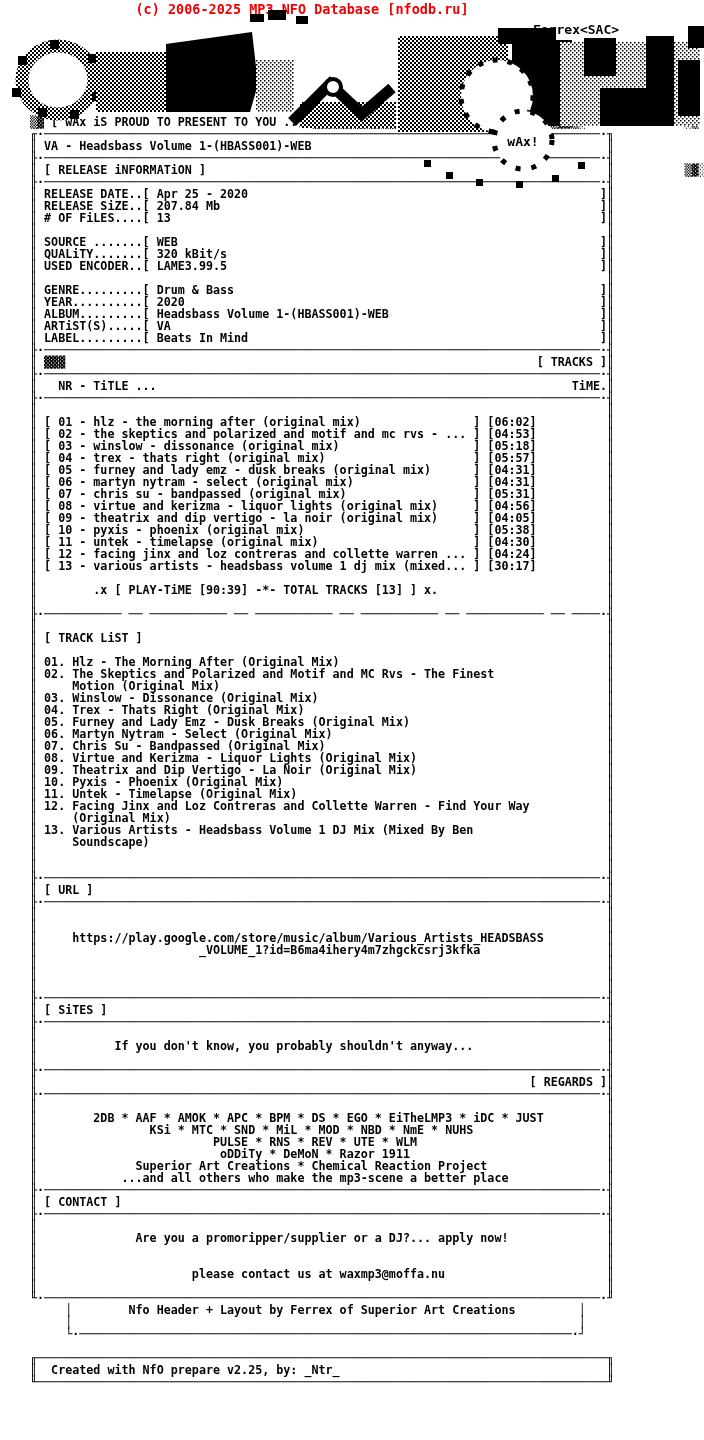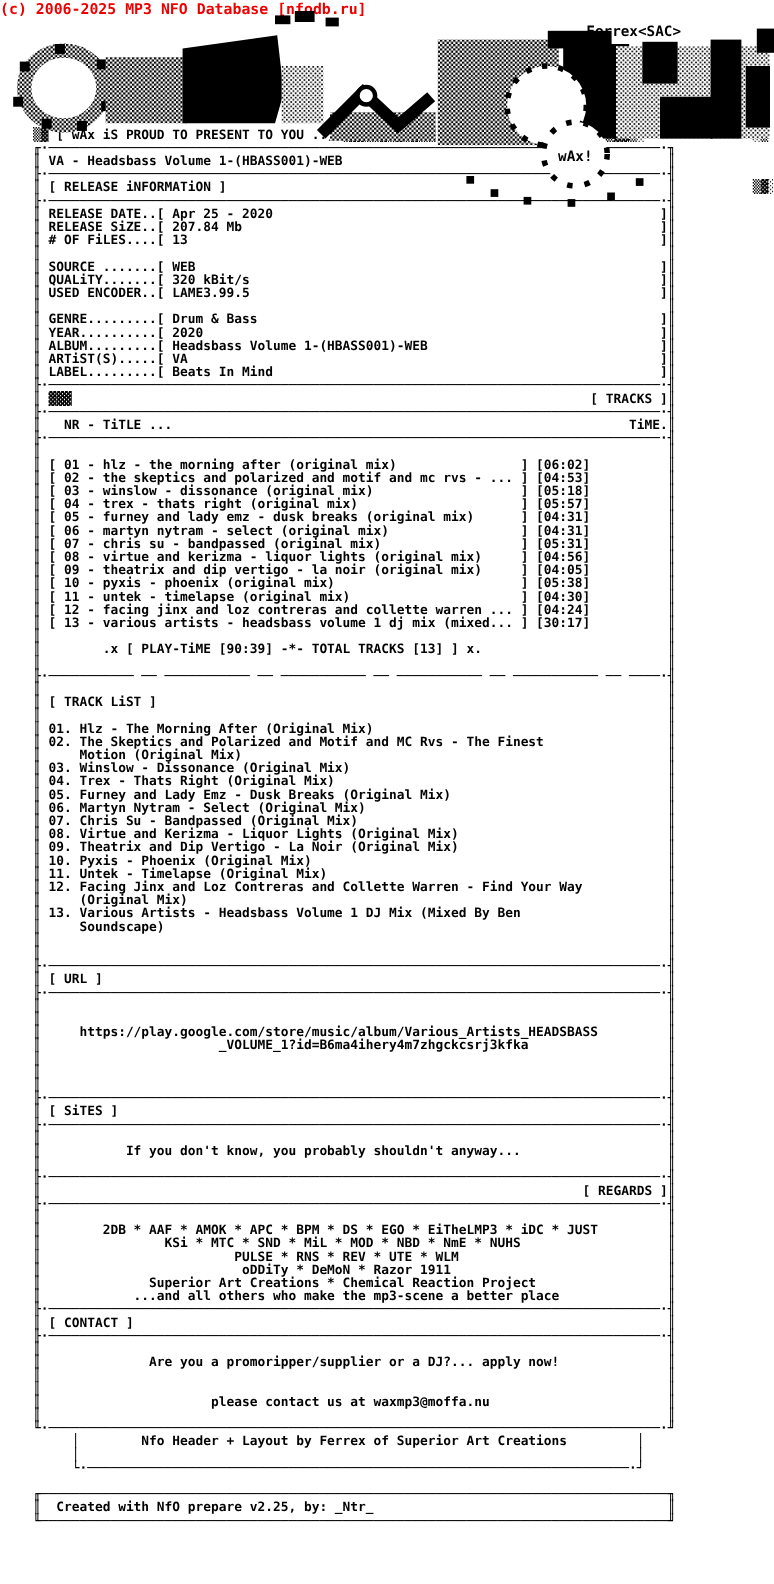--- a/index.html
+++ b/index.html
@@ -1,18 +1,18 @@
 <!DOCTYPE html>
 <html><head>
 <meta charset="utf-8">
 <style>
   html,body{margin:0;padding:0;background:#ffffff;}
   .page{position:relative;width:704px;height:1440px;background:#fff;overflow:hidden;
         font-family:"DejaVu Sans Mono",monospace;color:#000;}
-  .watermark{position:absolute;top:1px;left:0;width:580px;text-align:left;
+  .watermark{position:absolute;top:1px;left:12px;width:580px;text-align:center;
              font:bold 13.5px/16px "DejaVu Sans Mono",monospace;letter-spacing:0;}
   .ferrex{position:absolute;top:23px;left:533px;
           font:bold 13px/14px "DejaVu Sans Mono",monospace;}
   .nfo{position:absolute;left:30px;top:116px;margin:0;
        font:bold 11.7px/12px "DejaVu Sans Mono",monospace;
        white-space:pre;letter-spacing:0;}
   .logo-svg{position:absolute;left:0;top:0;pointer-events:none;}
   .bubble-text{font:bold 13px "DejaVu Sans Mono",monospace;}
 </style>
 </head>

